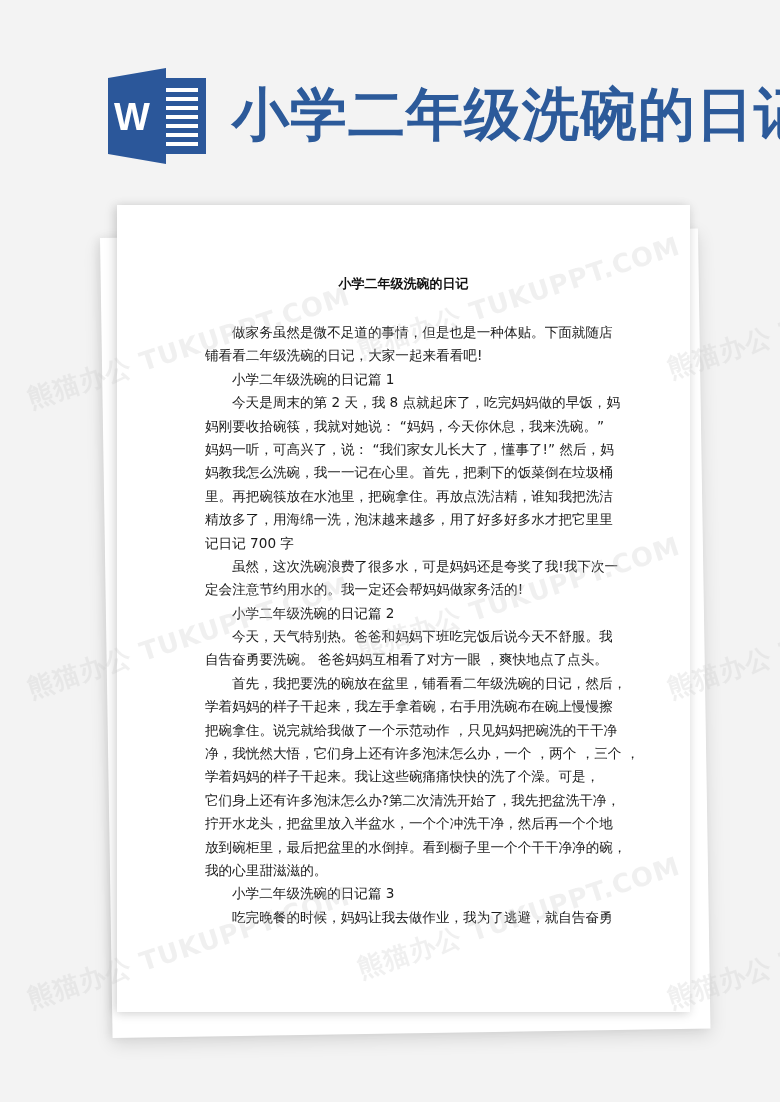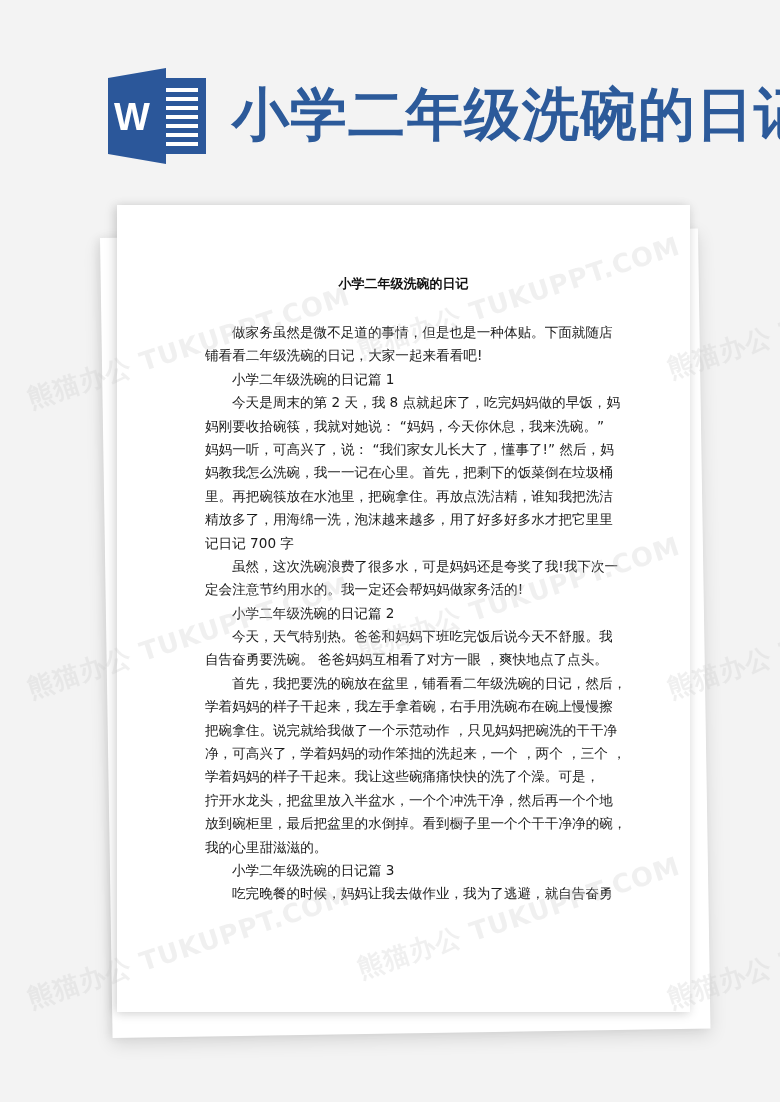--- a/index.html
+++ b/index.html
@@ -81,22 +81,23 @@
       <div class="line">精放多了，用海绵一洗，泡沫越来越多，用了好多好多水才把它里里</div>
       <div class="line">记日记 700 字</div>
       <div class="line indent">虽然，这次洗碗浪费了很多水，可是妈妈还是夸奖了我!我下次一</div>
       <div class="line">定会注意节约用水的。我一定还会帮妈妈做家务活的!</div>
       <div class="line indent">小学二年级洗碗的日记篇 2</div>
       <div class="line indent">今天，天气特别热。爸爸和妈妈下班吃完饭后说今天不舒服。我</div>
       <div class="line">自告奋勇要洗碗。  爸爸妈妈互相看了对方一眼 ，爽快地点了点头。</div>
       <div class="line indent">首先，我把要洗的碗放在盆里，铺看看二年级洗碗的日记，然后，</div>
       <div class="line">学着妈妈的样子干起来，我左手拿着碗，右手用洗碗布在碗上慢慢擦</div>
       <div class="line">把碗拿住。说完就给我做了一个示范动作 ，只见妈妈把碗洗的干干净</div>
-      <div class="line">净，可高兴了，学着妈妈的动作笨拙的洗起来，一个 ，两个 ，三个 ，</div>
+      <div class="line">净，我恍然大悟，它们身上还有许多泡沫怎么办，一个 ，两个 ，三个 ，</div>
       <div class="line">学着妈妈的样子干起来。我让这些碗痛痛快快的洗了个澡。可是，</div>
+      <div class="line">它们身上还有许多泡沫怎么办?第二次清洗开始了，我先把盆洗干净，</div>
       <div class="line">拧开水龙头，把盆里放入半盆水，一个个冲洗干净，然后再一个个地</div>
       <div class="line">放到碗柜里，最后把盆里的水倒掉。看到橱子里一个个干干净净的碗，</div>
       <div class="line">我的心里甜滋滋的。</div>
       <div class="line indent">小学二年级洗碗的日记篇 3</div>
       <div class="line indent">吃完晚餐的时候，妈妈让我去做作业，我为了逃避，就自告奋勇</div>
     </div>
 </div>
 
 <div class="watermark" style="left:20px; top:330px;">熊猫办公 TUKUPPT.COM</div>
 <div class="watermark" style="left:350px; top:280px;">熊猫办公 TUKUPPT.COM</div>

